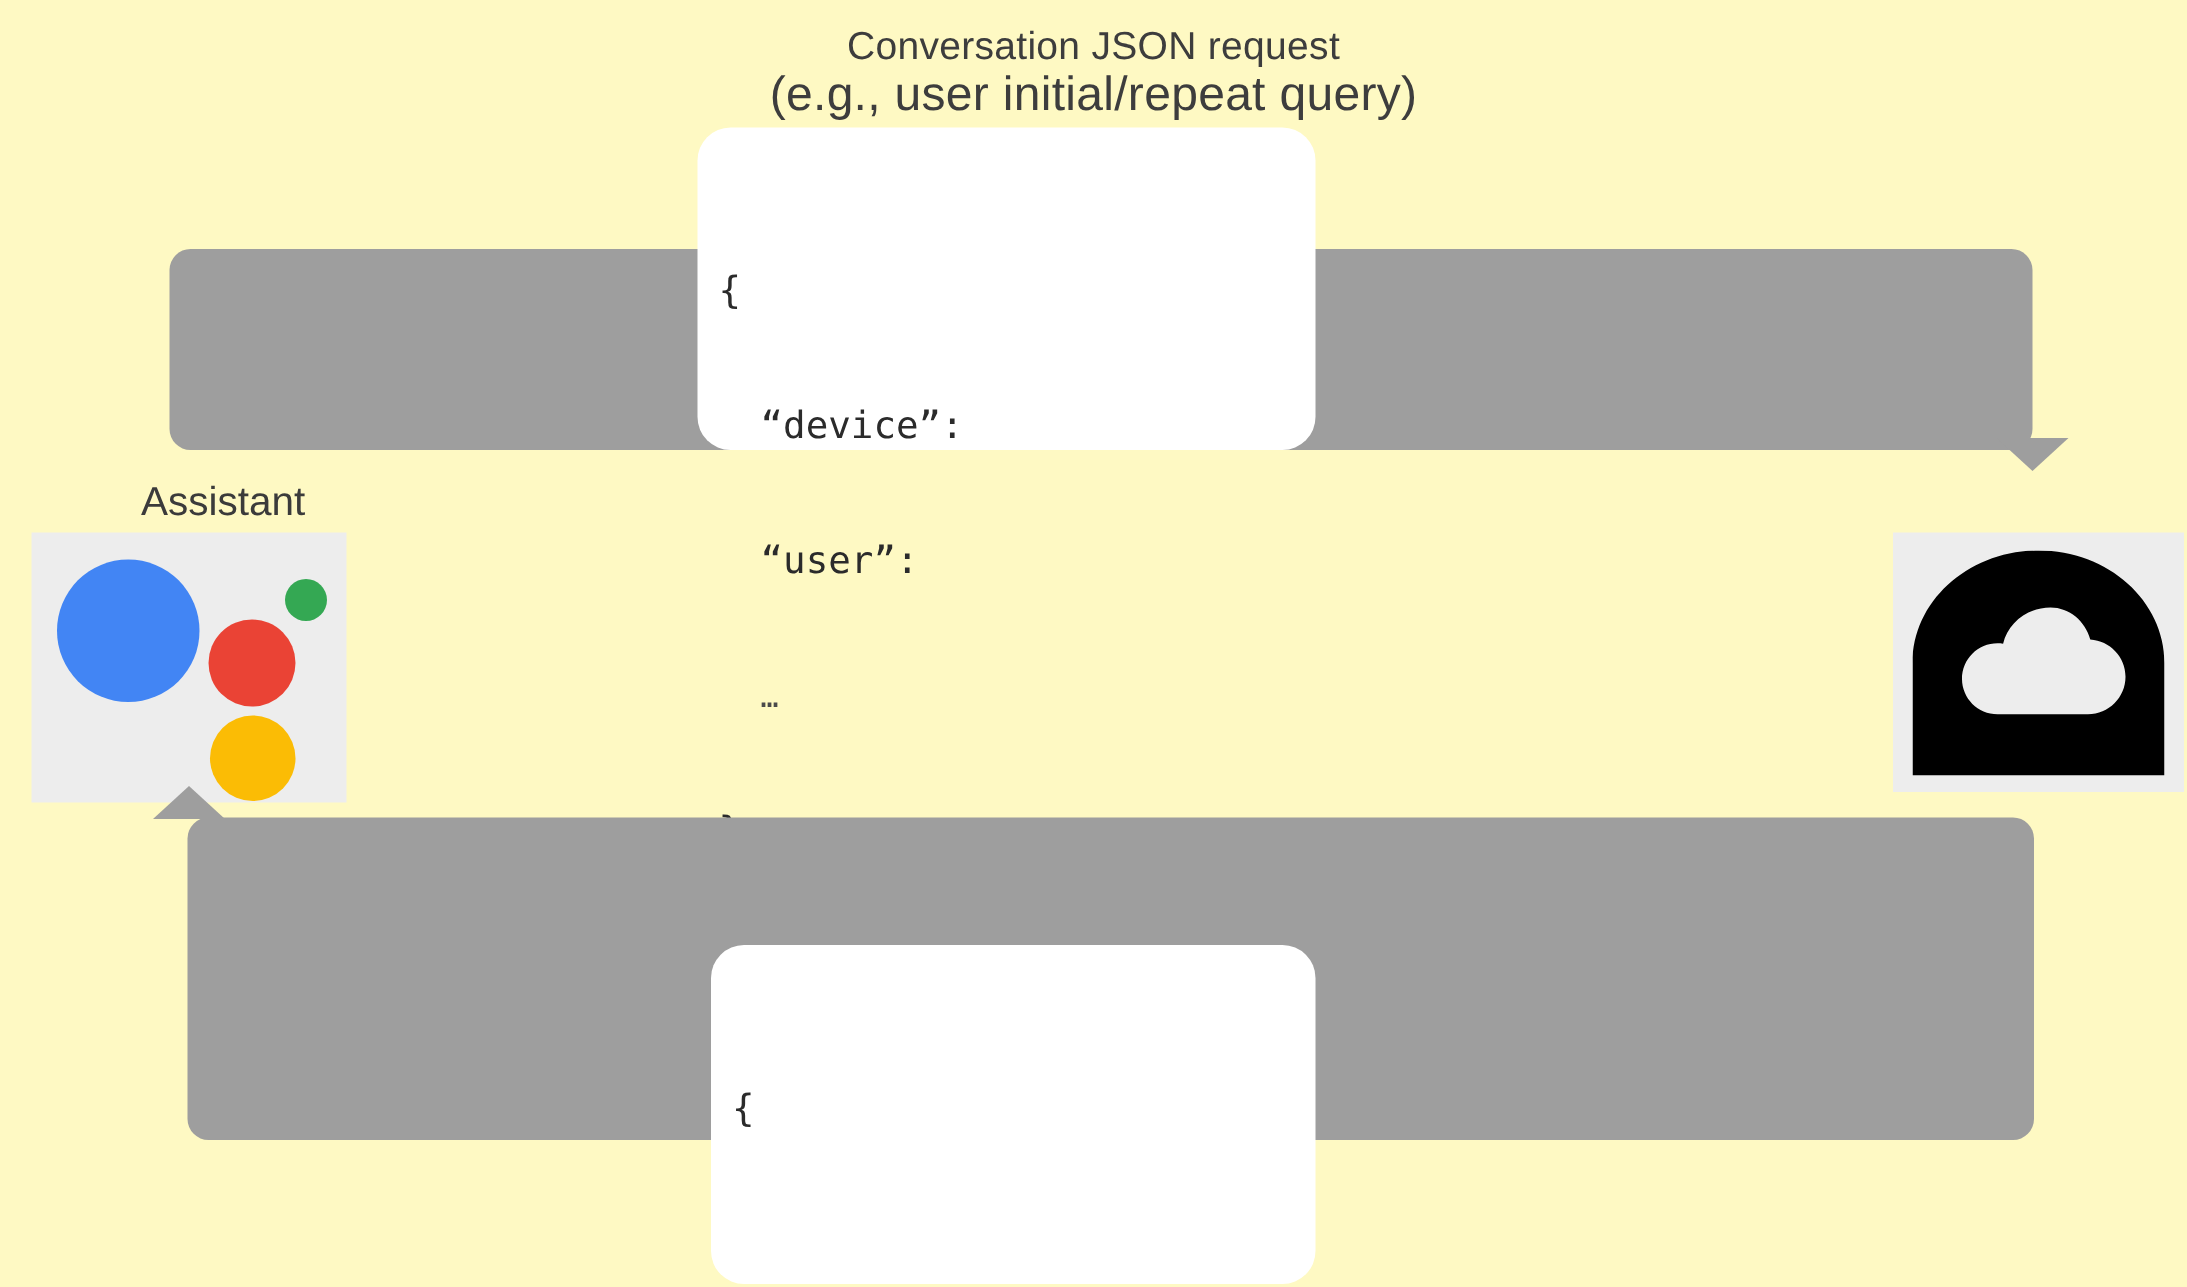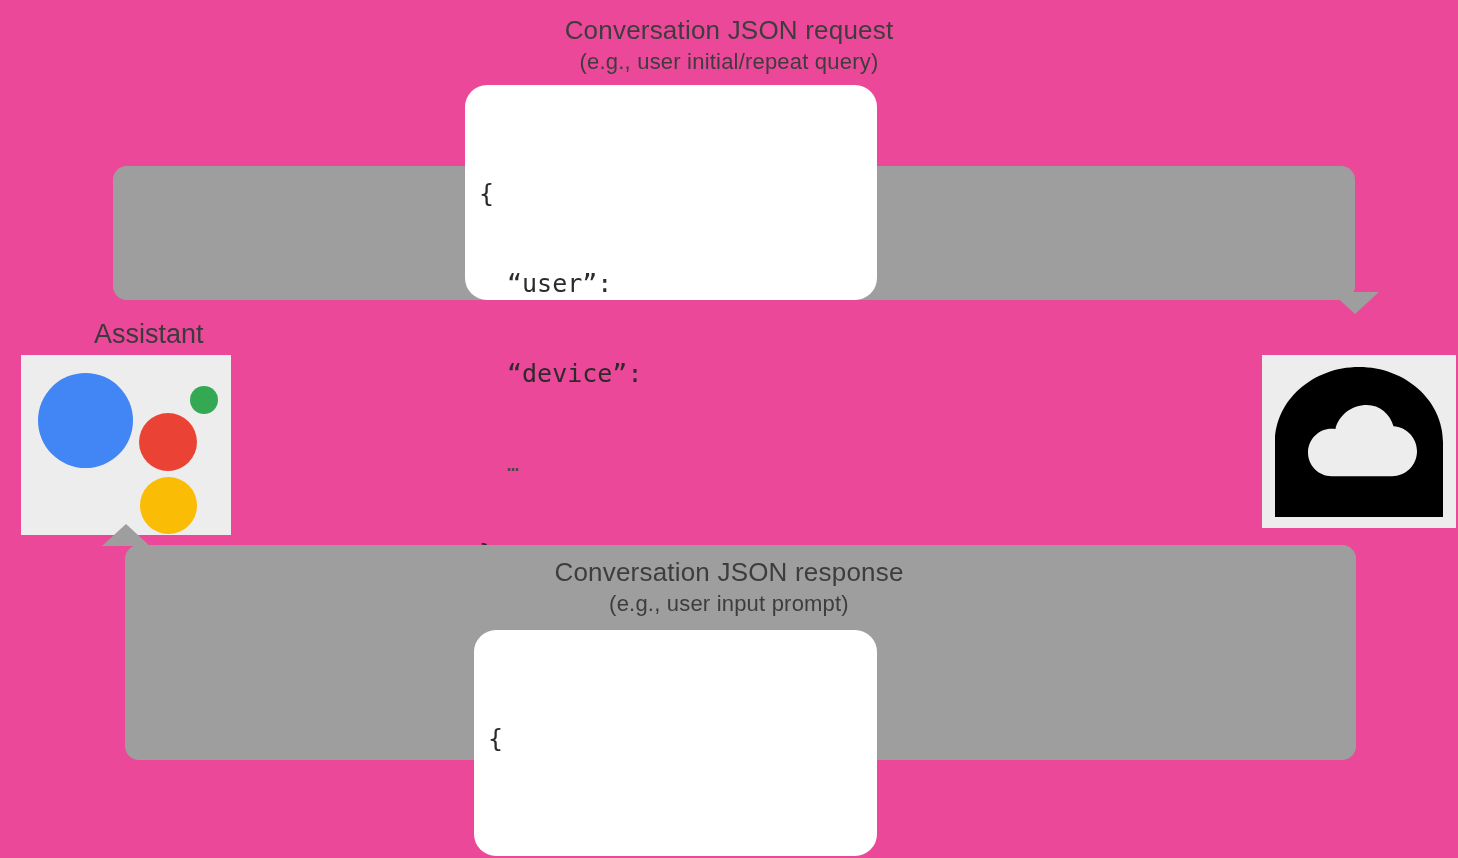--- a/index.html
+++ b/index.html
@@ -9,21 +9,21 @@
     background: #000000;
   }
   body {
     font-family: "Liberation Sans", sans-serif;
   }
 
   #stage {
     position: relative;
     width: 1458px;
     height: 858px;
-    background: #ec4899;
+    background: #fef9c3;
     overflow: hidden;
   }
 
   
   .caption {
     position: absolute;
     width: 100%;
     left: 0;
     text-align: center;
     color: #3c3c3c;
@@ -32,21 +32,21 @@
     white-space: nowrap;
     user-select: none;
   }
   .caption .line1 {
     font-size: 26px;
     line-height: 32px;
     font-weight: 400;
     color: #3d3d3d;
   }
   .caption .line2 {
-    font-size: 22px;
+    font-size: 32px;
     line-height: 32px;
     font-weight: 400;
     color: #3d3d3d;
   }
 
   #caption-top   { top: 14px; }
   #caption-bottom{ top: 556px; }
 
   
   .band {
@@ -198,22 +198,22 @@
     <div class="line1">Conversation JSON request</div>
     <div class="line2">(e.g., user initial/repeat query)</div>
   </div>
 
   <div class="band" id="band-top"></div>
   <div class="arrowhead" id="arrowhead-top-right"></div>
 
   <div class="json-card" id="json-card-top">
     <div class="json-body">
       <span class="json-line">{</span>
+      <span class="json-line indent">“device”:</span>
       <span class="json-line indent">“user”:</span>
-      <span class="json-line indent">“device”:</span>
       <span class="json-line ellipsis">…</span>
       <span class="json-line">}</span>
     </div>
   </div>
 
   <div id="node-row">
 
     <div class="node-label" id="label-assistant">Assistant</div>
 
     <div class="node-tile" id="tile-assistant">
@@ -247,24 +247,20 @@
           C115.2 47.1 104.6 38 92 38
           Z"></path>
       </svg>
     </div>
 
   </div>
 
   <div class="band" id="band-bottom"></div>
   <div class="arrowhead" id="arrowhead-bottom-left"></div>
 
-  <div class="caption" id="caption-bottom">
-    <div class="line1">Conversation JSON response</div>
-    <div class="line2">(e.g., user input prompt)</div>
-  </div>
 
   <div class="json-card" id="json-card-bottom">
     <div class="json-body">
       <span class="json-line">{</span>
       
       
       
     </div>
   </div>
 

